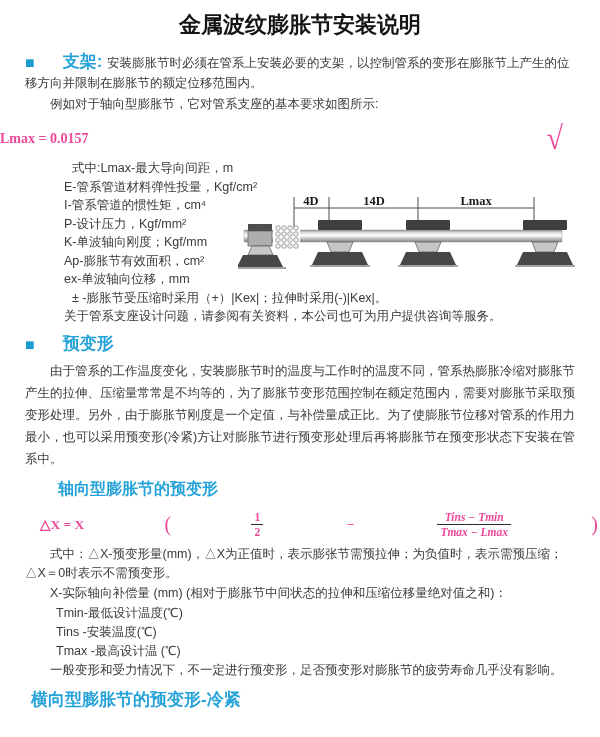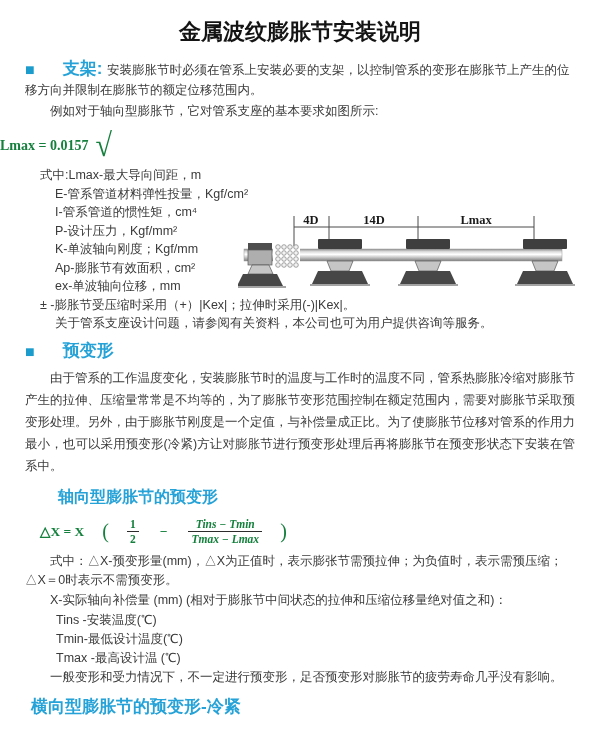--- a/index.html
+++ b/index.html
@@ -3,56 +3,56 @@
 <meta charset="utf-8">
 <style>
   html,body{margin:0;padding:0;}
   body{
     width:600px;height:737px;overflow:hidden;position:relative;
     background:#ffffff;color:#3a3a3a;
     font-family:"Liberation Sans",sans-serif;
     font-size:12.5px;line-height:19px;
   }
   .title{
-    padding-top:18px;margin-bottom:13px;text-align:center;
+    padding-top:11px;margin-bottom:13px;text-align:center;
     font-size:22px;font-weight:bold;color:#141414;line-height:28px;
   }
   .para{margin:0 25px;line-height:20px;}
   .sec-bullet{font-size:16px;font-weight:bold;color:#1b9ccd;vertical-align:-1px;}
   .sec-inline{font-size:17px;font-weight:bold;color:#25a2d7;margin-left:28px;}
   .example-line{margin:2px 25px 0;line-height:19px;text-indent:2em;}
 
   
   .formula{
-    display:flex;align-items:center;justify-content:flex-start;
-    font-family:"Liberation Serif",serif;font-weight:bold;color:#15803d;
+    display:flex;align-items:center;justify-content:space-between;
+    font-family:"Liberation Serif",serif;font-weight:bold;color:#ec4899;
   }
   .f1{margin:9px 40px 4px 0;font-size:14px;}
   .sqrt-sym{font-size:30px;font-weight:400;line-height:30px;margin:0 -3px 0 7px;transform:scaleY(1.1);}
   .radicand{border-top:1.6px solid #2c2c2c;padding:2px 6px 0;}
   .frac{display:inline-flex;flex-direction:column;align-items:center;font-size:12px;line-height:15px;}
   .frac .den{border-top:1.2px solid #2c2c2c;padding:0 3px;}
   .frac-it{font-style:italic;}
   .f2{margin:10px 0 6px 40px;font-size:13.5px;gap:16px;}
   .f2 .frac,.f3 .frac{font-size:11.5px;line-height:14px;}
   .paren{font-size:20px;font-weight:400;margin:0 2px;}
   .op{margin:0 5px;}
 
   
   .defs{margin:6px 0 0 40px;line-height:18.5px;}
-  .def-line{white-space:nowrap;}
-  .def-line.ind{margin-left:15px;}
+  .def-line{white-space:nowrap;margin-left:32px;}
+  .def-line.ind{margin-left:24px;}
 
   
-  .diagram{position:absolute;left:238px;top:193px;width:340px;height:95px;margin-top:19px;}
+  .diagram{position:absolute;left:238px;top:193px;width:340px;height:95px;}
 
   .sec-head{margin:7px 25px 4px;line-height:22px;}
   .body-para{margin:2px 25px 0;line-height:22px;text-indent:2em;text-align:justify;}
   .sub-head{font-size:16px;font-weight:bold;color:#25a2d7;line-height:20px;}
-  .sub-head.axial{margin:10px 25px 0 58px;}
+  .sub-head.axial{margin:10px 25px 0 58px;font-family:Liberation Mono, monospace;}
   .sub-head.lateral{margin:10px 25px 0 31px;font-size:17px;}
   .x-def{margin:1px 25px 0;line-height:19px;text-indent:2em;white-space:nowrap;}
   .t-lines{margin:1px 25px 0 56px;line-height:19px;}
   .note-line{margin:0 25px;line-height:19px;text-indent:2em;}
 </style>
 </head>
 <body>
 
 <div class="title">金属波纹膨胀节安装说明</div>
 
@@ -170,19 +170,19 @@
   <span class="frac frac-it">
     <span>Tins − Tmin</span>
     <span class="den">Tmax − Lmax</span>
   </span>
   <span class="paren">)</span>
 </div>
 
 <p class="note-line">式中：△X-预变形量(mm)，△X为正值时，表示膨张节需预拉伸；为负值时，表示需预压缩；△X＝0时表示不需预变形。</p>
 <p class="x-def">X-实际轴向补偿量 (mm) (相对于膨胀节中间状态的拉伸和压缩位移量绝对值之和)：</p>
 <div class="t-lines">
+  <div>Tmin-最低设计温度(℃)</div>
   <div>Tins -安装温度(℃)</div>
-  <div>Tmin-最低设计温度(℃)</div>
   <div>Tmax -最高设计温  (℃)</div>
 </div>
 <p class="note-line">一般变形和受力情况下，不一定进行预变形，足否预变形对膨胀节的疲劳寿命几乎没有影响。</p>
 
 <div class="sub-head lateral">横向型膨胀节的预变形-冷紧</div>
 
 </body></html>

